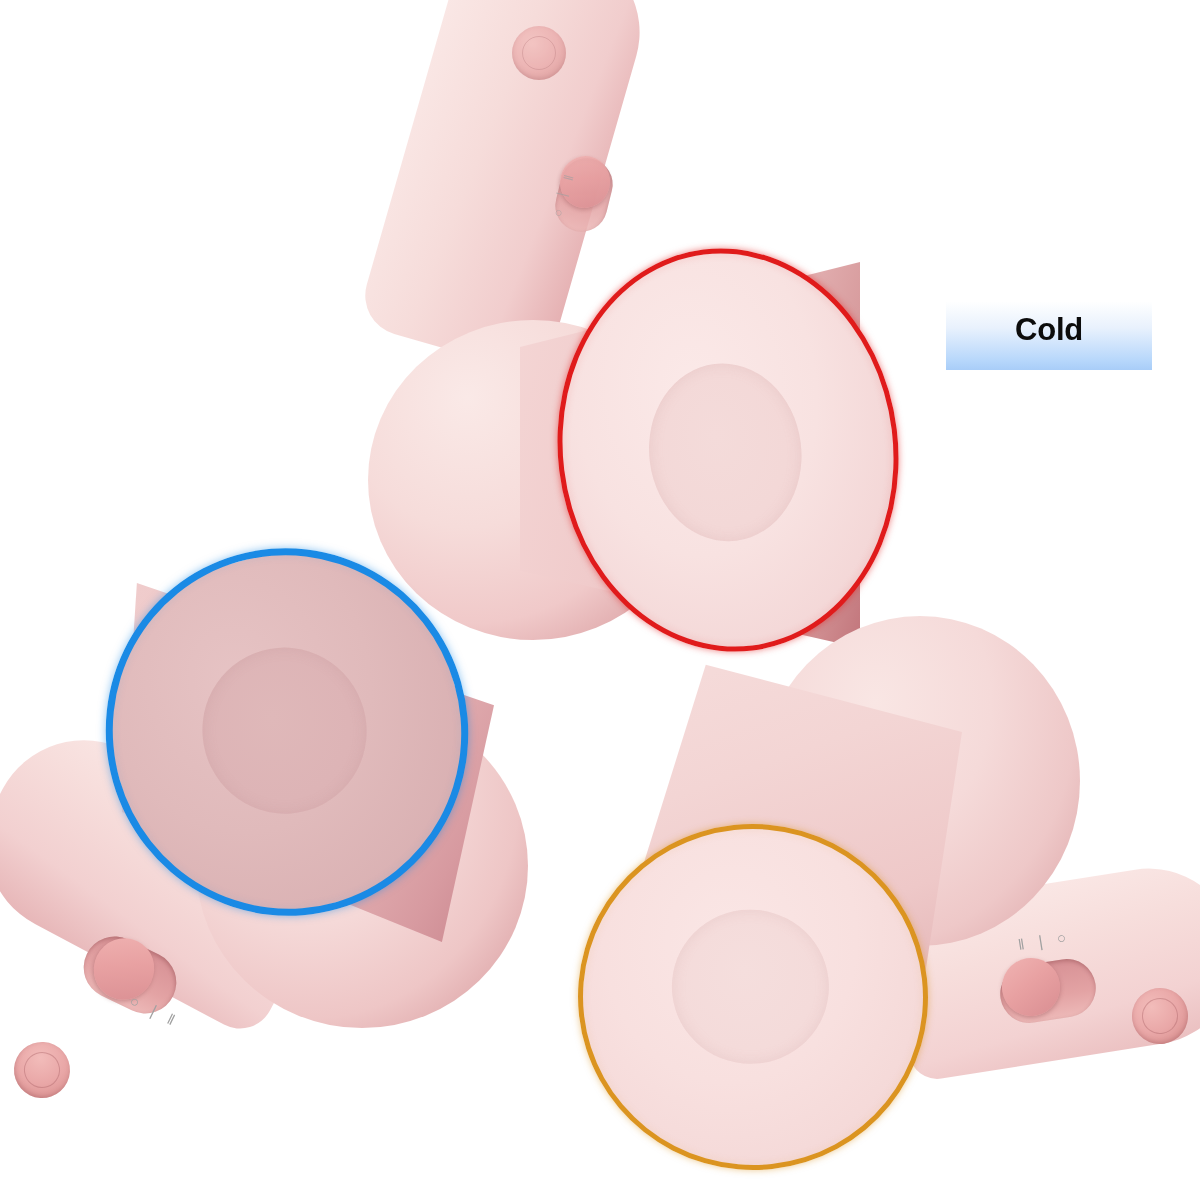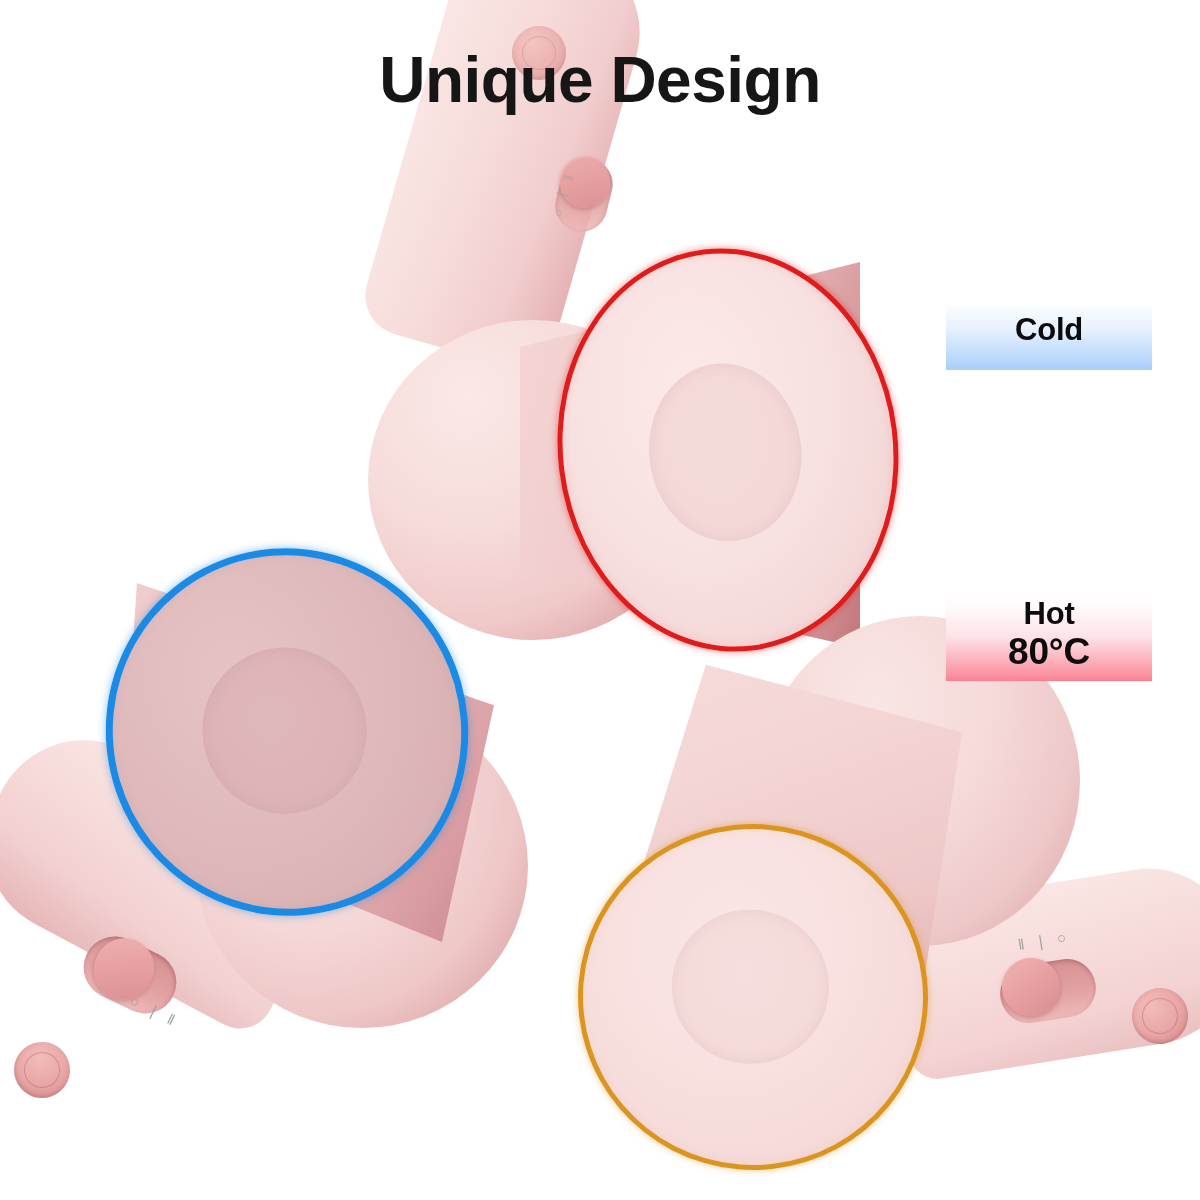--- a/index.html
+++ b/index.html
@@ -238,26 +238,21 @@
       <div class="inner" style="left:26%; top:24%; width:46%; height:46%;
                   background: radial-gradient(ellipse at 45% 40%, #f5dedd 0%, #f4dbda 60%, #f2d7d7 100%);
                   box-shadow: inset 0 0 14px rgba(200,150,150,.2);"></div>
     </div>
     <div style="position:absolute; left:572px; top:820px; width:344px; height:340px;
                 border-radius:50%; transform:rotate(5deg);
                 border:6px solid rgba(255,255,255,.7); z-index:-1;"></div>
   </div>
 
   <div id="headline">
-    <span class="line">Unique Design</span>
   </div>
 
   <div class="badge" id="badge-cold">
     <span class="b-name">Cold</span>
   </div>
 
 
-  <div class="badge" id="badge-hot">
-    <span class="b-name">Hot</span>
-    <span class="b-temp">80°C</span>
-  </div>
 
 </div>
 
 </body></html>

